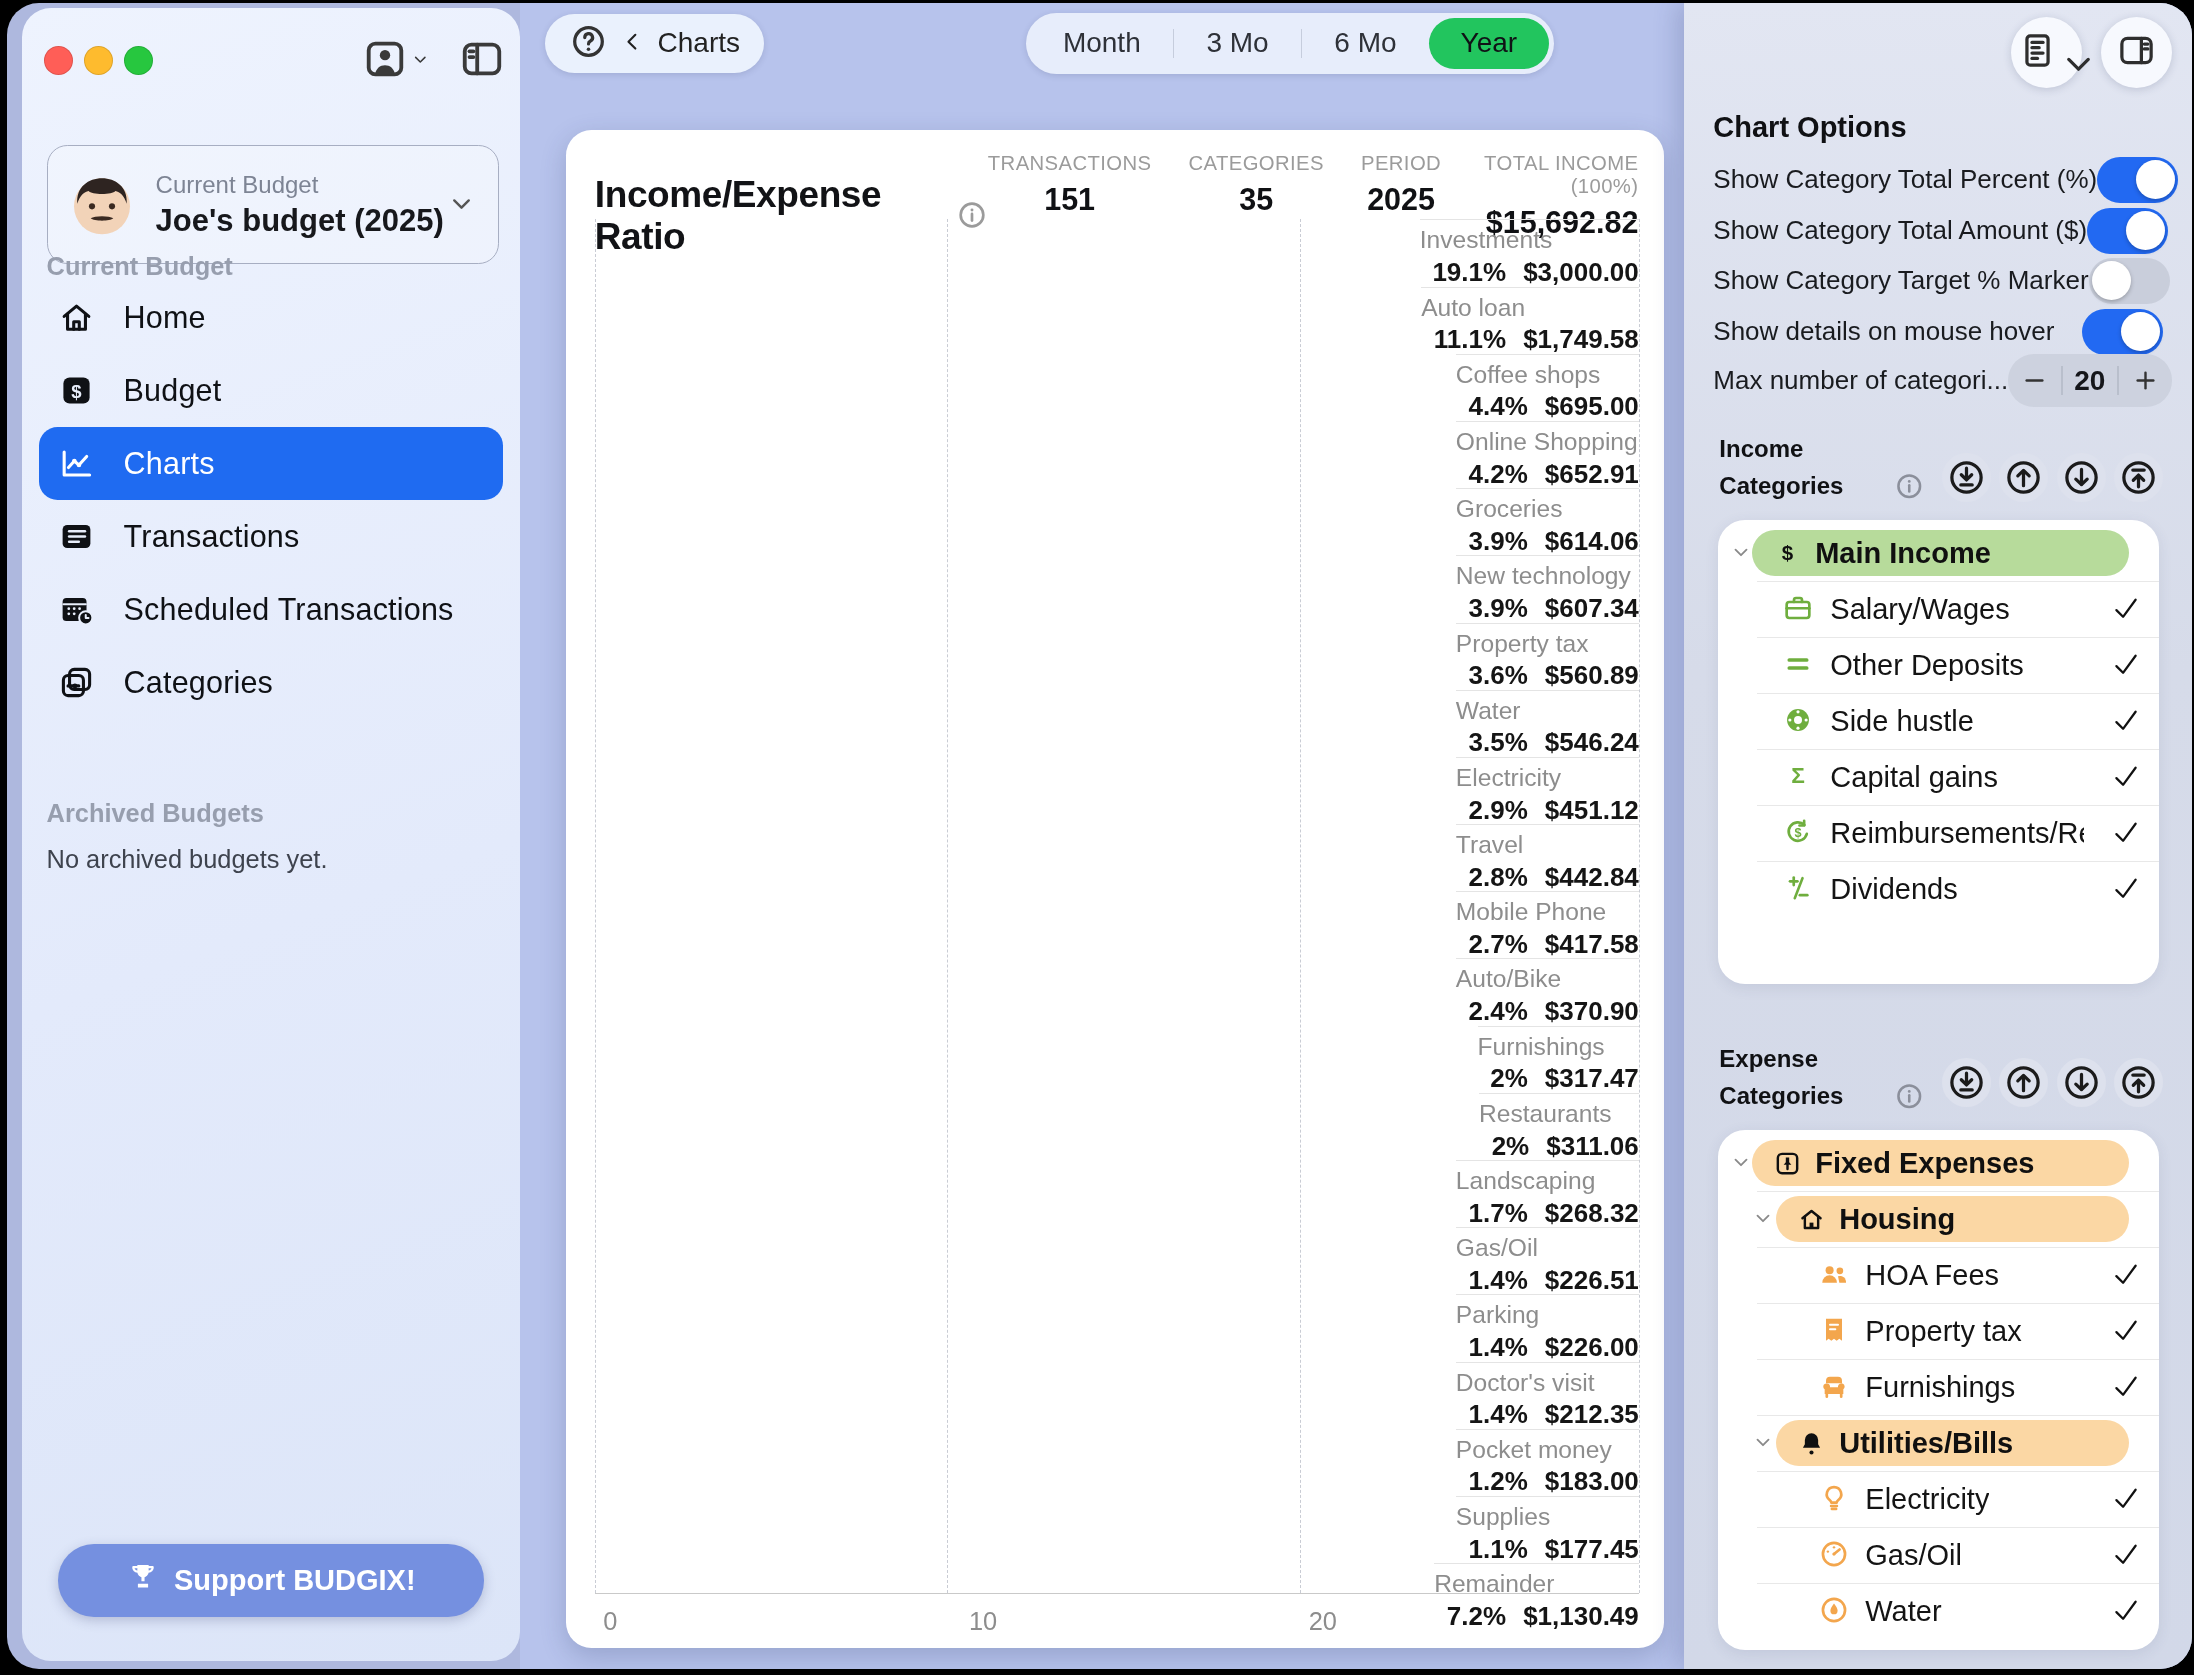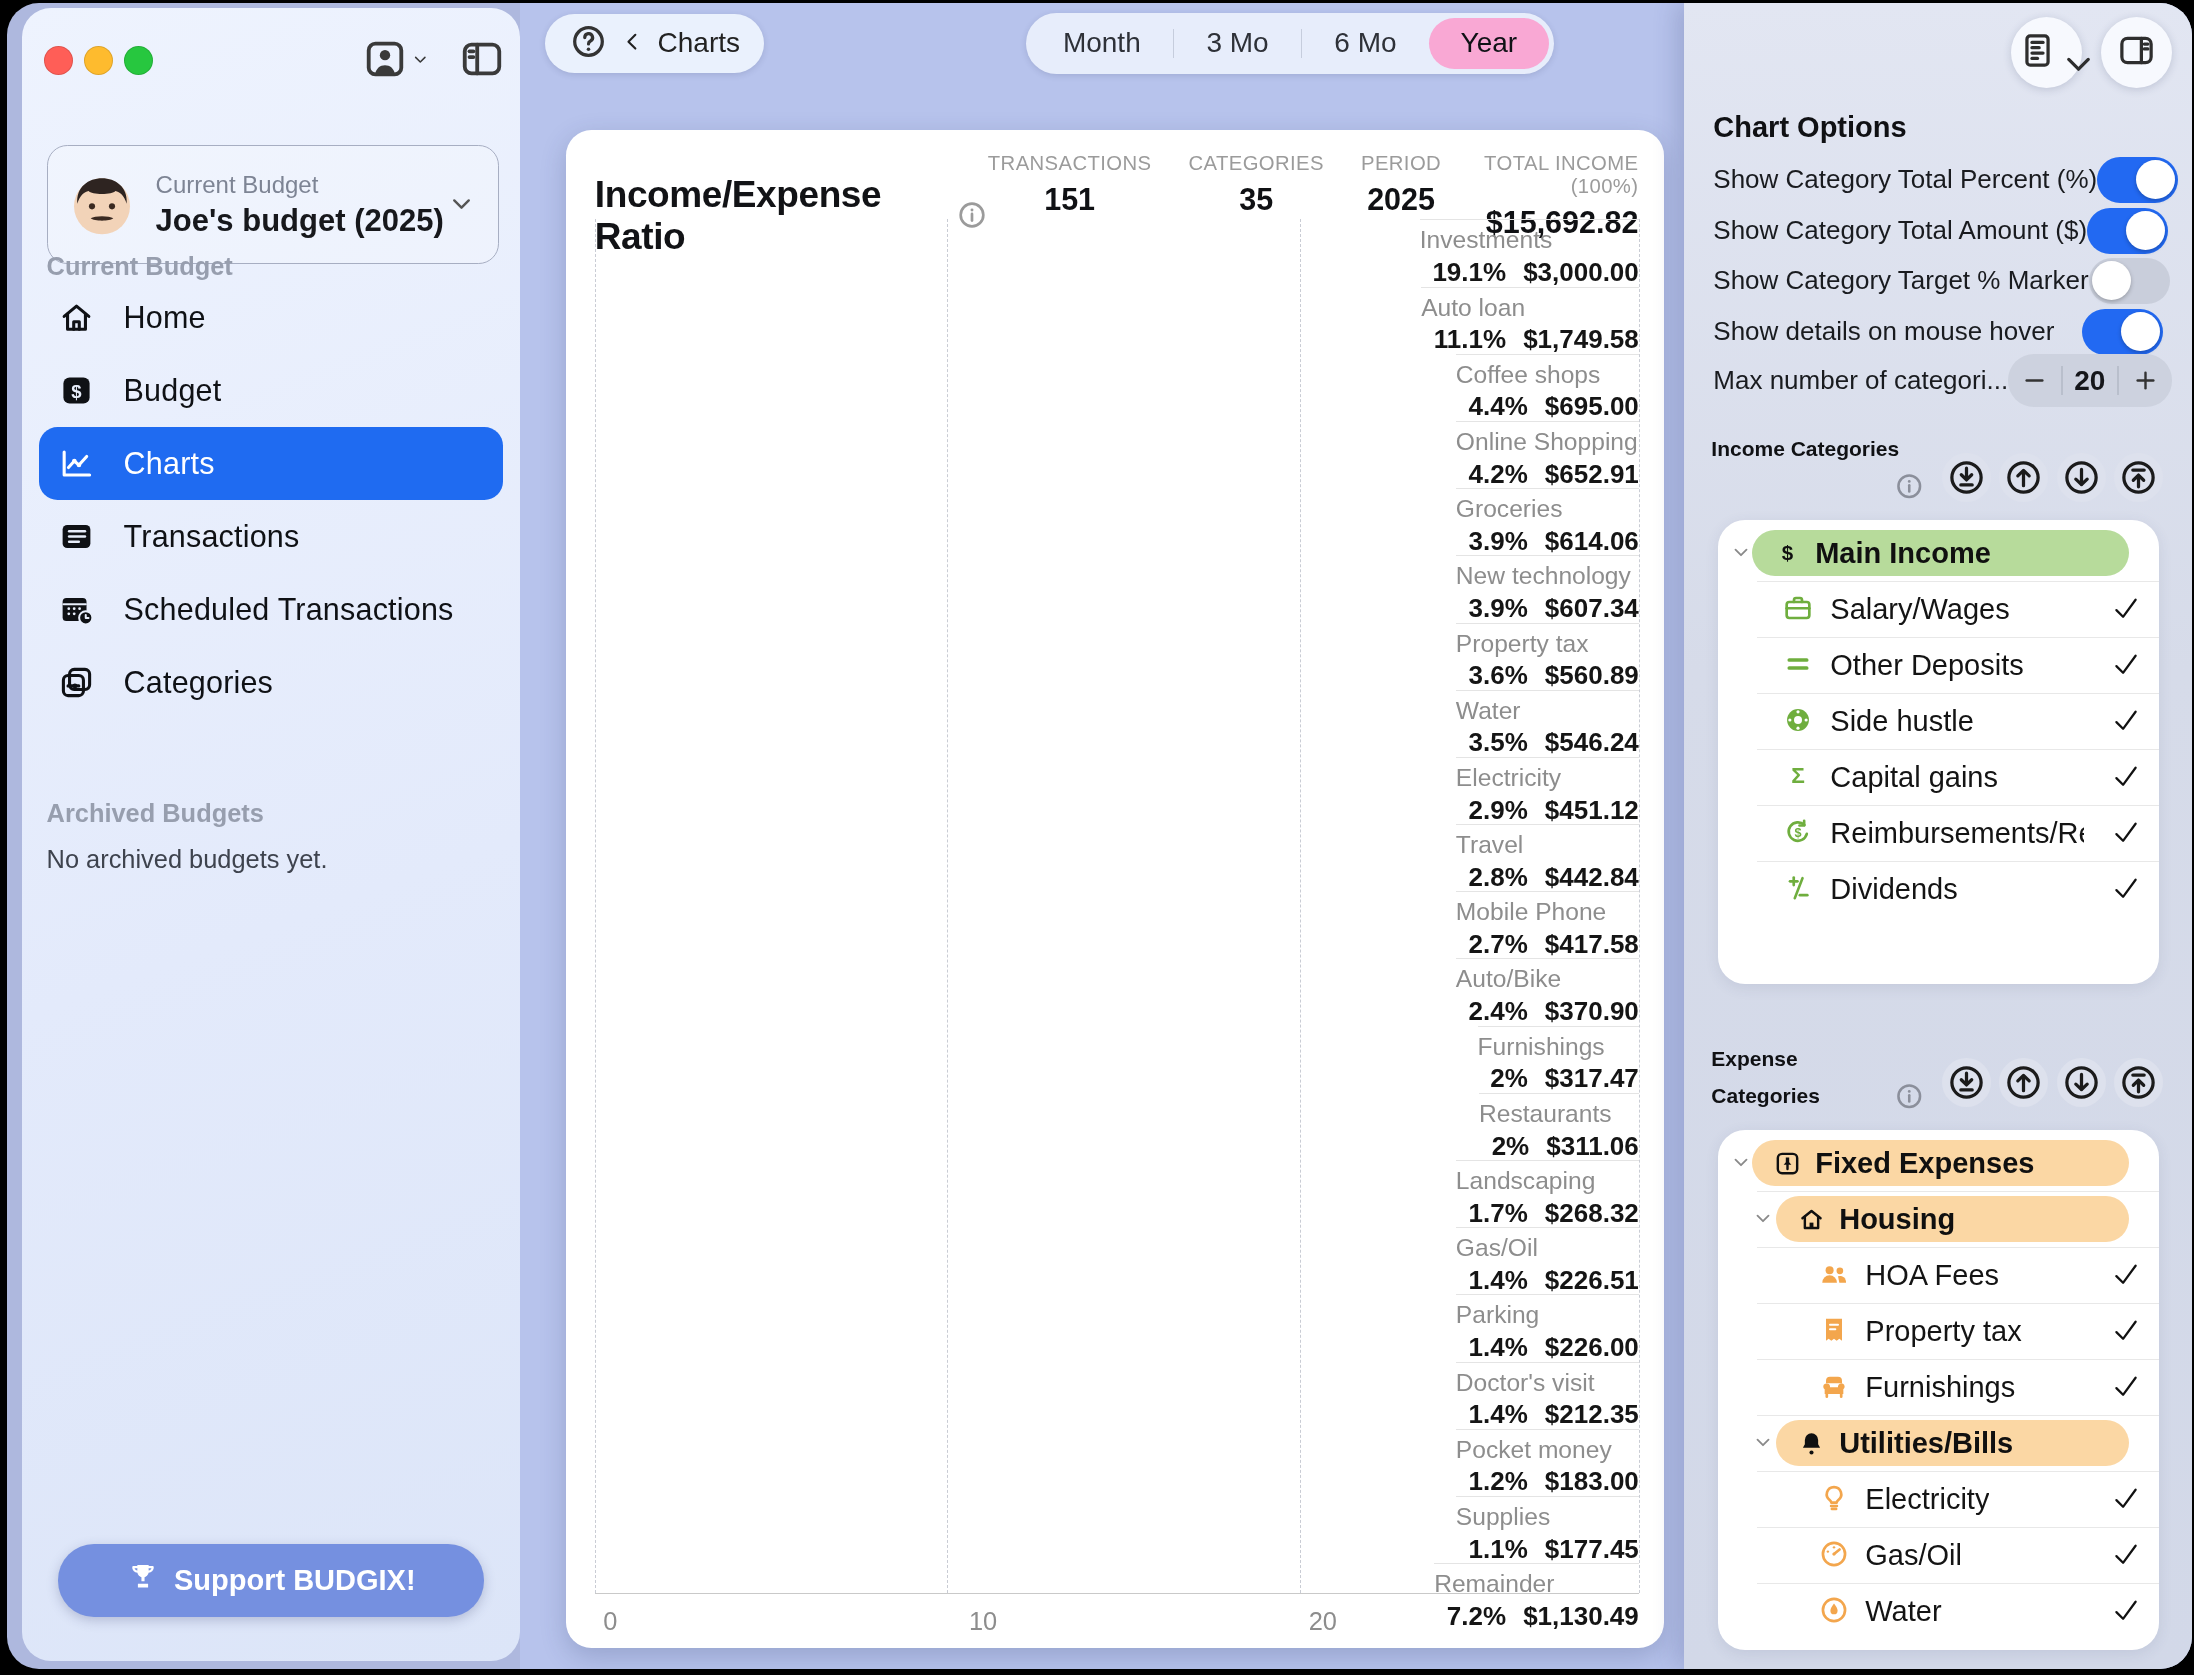--- a/index.html
+++ b/index.html
@@ -45,21 +45,21 @@
   .center { position:absolute; left:513px; top:0; right:508px; bottom:0; background:#b7c3ec; }
   .back-pill { position:absolute; left:25.4px; top:10.2px; height:59px; border-radius:30px; background:#eaf1fd;
                display:flex; align-items:center; padding:0 24px; gap:12px; color:#222;
                box-shadow:0 1.7px 6.8px rgba(40,50,90,.15); }
   .back-pill .q svg { width:39px; height:39px; color:#333; }
   .back-pill .bk svg { width:25.4px; height:25.4px; }
   .back-pill .back-label { font-size:28px; font-weight:500; }
   .segmented { position:absolute; left:506px; top:9.3px; height:61px; border-radius:30.5px; background:#e7edfb;
                display:flex; align-items:center; padding:0 5.1px; box-shadow:0 1.7px 6.8px rgba(40,50,90,.15); }
   .seg { padding:0 32px; height:51px; display:flex; align-items:center; font-size:28px; color:#2e3138; border-radius:25.4px; }
-  .seg.selected { background:#f9a8d4; color:#101216; }
+  .seg.selected { background:#22c55e; color:#101216; }
   .seg-div { width:1.7px; height:29px; background:#c6cddd; }
 
   
   .card { position:absolute; left:46px; top:127px; width:1098px; height:1518px; background:#fff; border-radius:25.4px;
           box-shadow:0 8.5px 25.4px rgba(40,55,100,.22); }
   .card-header { position:absolute; left:29px; right:25.4px; top:22px; display:flex; justify-content:space-between; }
   .chart-title-wrap { display:flex; align-items:center; gap:15.2px; padding-top:22px; }
   .chart-title { font-size:37px; font-weight:600; color:#121316; letter-spacing:-0.4px; }
   .info-ic svg { width:32px; height:32px; color:#9b9b9b; }
   .stats { display:flex; gap:37px; align-items:flex-start; }
@@ -95,21 +95,21 @@
   .tgl { width:81px; height:46px; border-radius:23px; position:relative; flex:0 0 auto; }
   .tgl.on{background:#2269f2}.tgl.off{background:#c9cedb}
   .knob { position:absolute; top:3.4px; width:39px; height:39px; border-radius:50%; background:#fff; box-shadow:0 1.7px 4.2px rgba(0,0,0,.25); }
   .on .knob{right:3.4px}.off .knob{left:3.4px}
   .stepper { display:flex; align-items:center; height:53px; border-radius:26px; background:#cdd2df; flex:0 0 auto; }
   .step-btn { width:53px; display:flex; justify-content:center; color:#333; }
   .step-btn svg { width:29px; height:29px; }
   .step-div { width:1.7px; height:29px; background:#b9bfcc; }
   .step-val { width:54px; text-align:center; font-size:28px; font-weight:600; color:#15161a; }
 
-  .sec-head { position:absolute; left:27px; width:195px; font-size:21px; font-weight:bold; color:#101114; line-height:37px; }
+  .sec-head { position:absolute; left:35px; width:195px; font-size:24px; font-weight:bold; color:#101114; line-height:37px; }
   .sec-info { position:absolute; color:#8b8f9b; } .sec-info svg{ width:30.5px; height:30.5px; }
   .sort-btns { position:absolute; right:29px; display:flex; gap:8.5px; }
   .sort-btn { width:49px; height:49px; border-radius:50%; background:#dde1ed; display:flex; align-items:center; justify-content:center; color:#1b1b1b; }
   .sort-btn svg { width:39px; height:39px; }
 
   .tree-card { position:absolute; left:34px; width:441px; background:#fff; border-radius:27px;
                box-shadow:0 3.4px 13.6px rgba(60,70,110,.10); padding:5.1px 0; }
   .trow { height:56px; position:relative; display:flex; align-items:center; }
   .trow .sep { position:absolute; top:0; left:39px; right:0; border-top:1.3px solid #e8e8e8; }
   .gchev { position:absolute; color:#8a8a8a; } .gchev svg{ width:22px; height:22px; }

